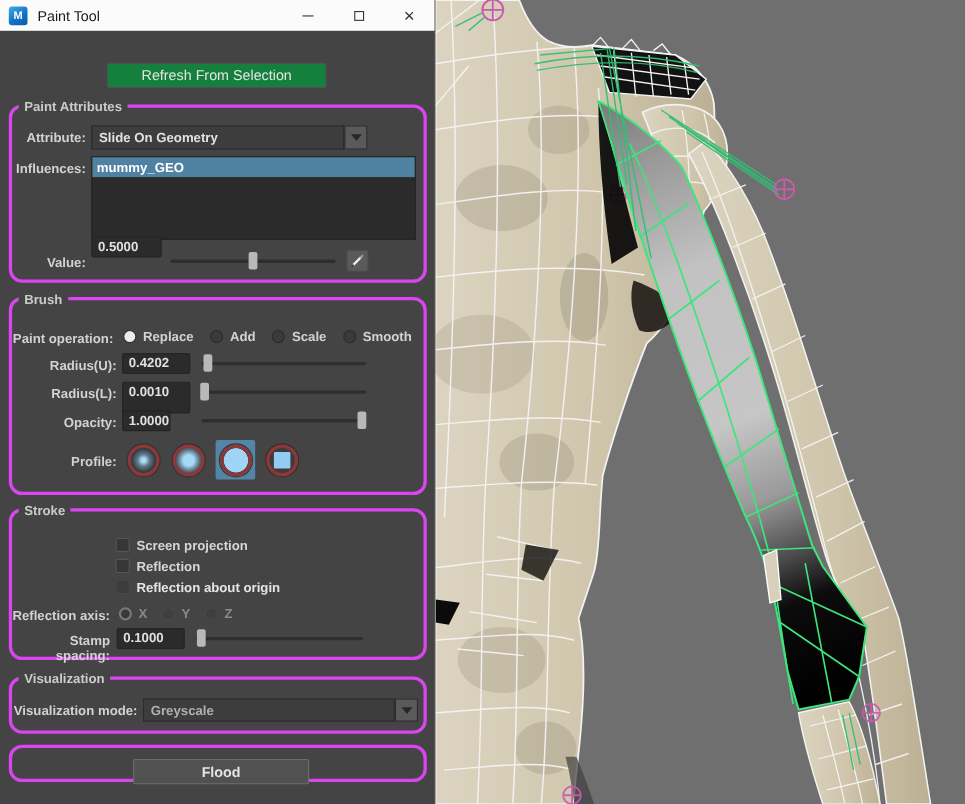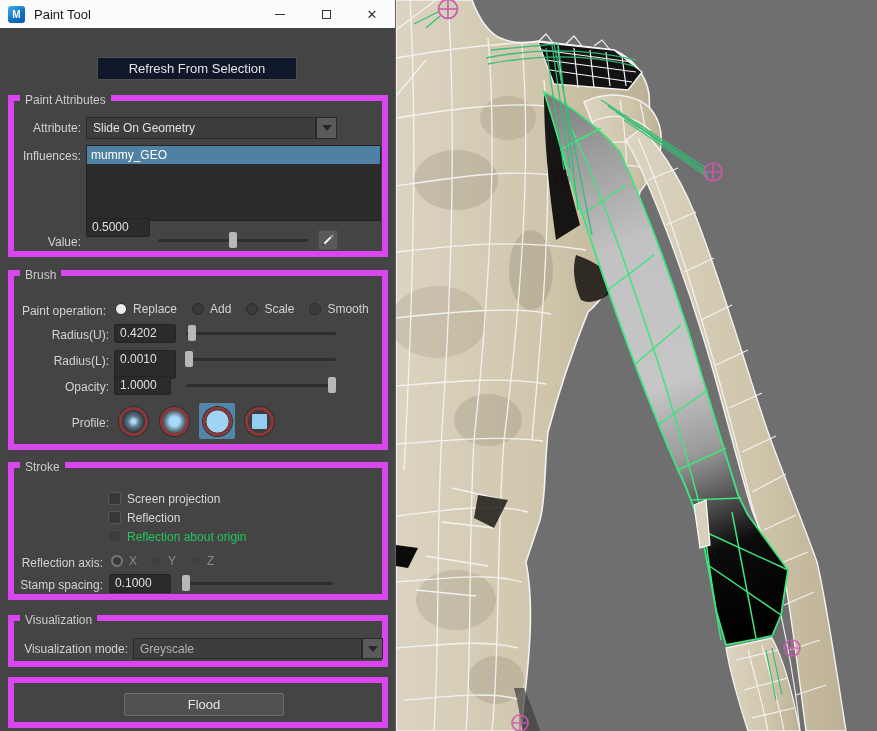--- a/index.html
+++ b/index.html
@@ -22,29 +22,29 @@
   .win-btn { width:46px; height:28px; display:flex; align-items:center;
              justify-content:center; color:#333; cursor:default; }
   .glyph-min { width:10px; height:1px; background:#333; }
   .glyph-max { width:9px; height:9px; border:1px solid #333; }
   .glyph-close { font-size:13px; line-height:13px; color:#333; }
 
   #menubar { position:absolute; top:28px; left:0; width:100%; height:24px;
              display:flex; align-items:center; background:#444444; }
   .menu-item { color:#e2e2e2; font-size:13px; margin-left:9px; padding:2px 5px; }
 
-  .btn { background:#0f172a; border:1px solid #505050; border-radius:2px;
+  .btn { background:#15803d; border:1px solid #505050; border-radius:2px;
          color:#e4e4e4; font-size:13px; display:flex; align-items:center;
          justify-content:center; position:absolute; }
   #refresh-btn { left:97px; top:57px; width:200px; height:23px; }
   #flood-btn  { left:110px; top:10px; width:160px; height:23px;
                 background:#515151; border:1px solid #6d6d6d; }
 
   .groupbox { position:absolute; left:8px; width:380px;
-              border:6px solid #d946ef; border-radius:0; }
+              border:3px solid #d946ef; border-radius:12px;font-weight:bold; }
   .group-title { position:absolute; top:-8px; left:6px; background:#444444;
                  padding:0 5px; font-size:12px; color:#cbcbcb; }
 
   .row-label { position:absolute; text-align:right; font-size:12px; color:#d2d2d2; }
 
   .field { position:absolute; background:#2b2b2b; border:1px solid #242424;
            border-radius:2px; color:#e0e0e0; font-size:12px; line-height:17px;
            padding-left:5px; }
 
   .dropdown { position:absolute; background:#3d3d3d; border:1px solid #2a2a2a;
@@ -74,21 +74,21 @@
   .radio.disabled.selected { background:#3a3a3a; border:2px solid #787878; }
   .radio-label { font-size:12px; color:#d2d2d2; margin-left:6px; }
   .radio-label.dim { color:#8a8a8a; }
   .radio-group { position:absolute; display:flex; }
   .radio-pair { display:flex; align-items:center; }
 
   .checkbox { position:absolute; width:13px; height:13px; background:#373737;
               border:1px solid #565656; border-radius:2px; }
   .checkbox.disabled { background:#3d3d3d; border-color:#484848; }
   .check-label { position:absolute; font-size:12px; color:#d6d6d6; }
-  .check-label.dim { color:#22c55e; }
+  .check-label.dim { color:#e5e5e5; }
 
   .profile-slot { position:absolute; width:36px; height:36px; display:flex;
                   align-items:center; justify-content:center; border-radius:2px; }
   .profile-slot.selected { background:#5285a6; }
   .profile { width:29px; height:29px; border-radius:50%;
              border:3px solid #8d3739; box-shadow:0 0 0 1px #303030; }
   .profile.gaussian { background:radial-gradient(circle,#a9dbf8 0%,#a9dbf8 12%,rgba(121,166,196,.55) 34%,#333a40 66%,#333a40 100%); }
   .profile.soft     { background:radial-gradient(circle,#a5d9f7 0%,#a5d9f7 30%,rgba(125,175,205,.5) 58%,#363d43 80%); }
   .profile.solid    { background:radial-gradient(circle,#9fd4f4 0%,#9fd4f4 66%,#3c3c3c 70%); }
   .profile.square   { background:#3c3c3c; position:relative; }
@@ -187,21 +187,21 @@
       </div>
 
       <span class="row-label" style="left:0; width:95px; top:78px;">Radius(L):</span>
       <div class="field" style="left:100px; top:74px; width:62px; height:29px;">0.0010</div>
       <div class="slider" style="left:172px; top:74px; width:150px;">
         <div class="groove"></div>
         <div class="handle" style="left: calc(2% - 4px);"></div>
       </div>
 
       <span class="row-label" style="left:0; width:95px; top:104px;">Opacity:</span>
-      <div class="field" style="left:100px; top:100px; width:57px; height:19px;">1.0000</div>
+      <div class="field" style="left:100px; top:100px; width:44px; height:19px;">1.0000</div>
       <div class="slider" style="left:172px; top:100px; width:150px;">
         <div class="groove"></div>
         <div class="handle" style="left: calc(97% - 4px);"></div>
       </div>
 
       <span class="row-label" style="left:0; width:95px; top:140px;">Profile:</span>
       <div class="profile-slot" style="left:101px; top:127px;">
           <div class="profile gaussian"></div>
         </div>
       <div class="profile-slot" style="left:142px; top:127px;">
@@ -251,21 +251,21 @@
       </div>
     </div>
 
     <div class="groupbox" style="top:615px; height:52px;">
       <span class="group-title">Visualization</span>
       <span class="row-label" style="left:0; width:114px; top:21px;">Visualization mode:</span>
       <div class="dropdown dim" style="left:119px; top:17px; width:229px; height:21px;">Greyscale</div>
       <div class="arrow-btn" style="left:348px; top:17px; width:21px; height:21px;"></div>
     </div>
 
-    <div class="groupbox" style="top:677px; height:51px;">
+    <div class="groupbox" style="top:677px; height:34px;">
       <div id="flood-btn" class="btn">Flood</div>
     </div>
   </div>
 
   <div id="viewport">
     <svg width="481" height="731" viewBox="0 0 481 731">
       <defs>
         <linearGradient id="bodyGrad" x1="0" y1="0" x2="1" y2="0">
           <stop offset="0" stop-color="#dcd4c1"></stop>
           <stop offset="0.6" stop-color="#cfc5ab"></stop>

